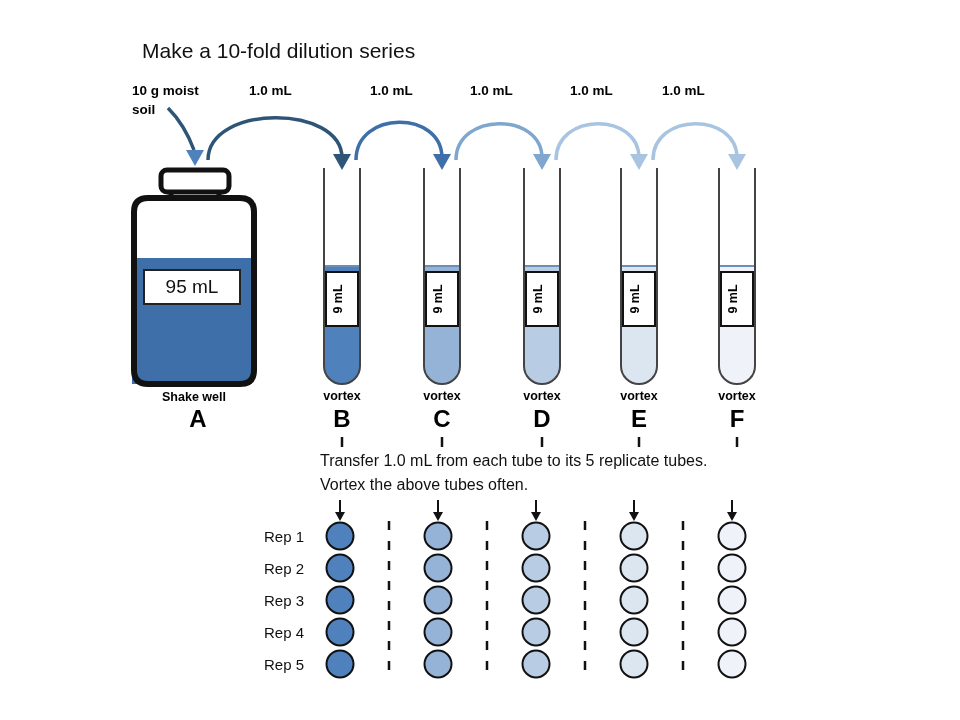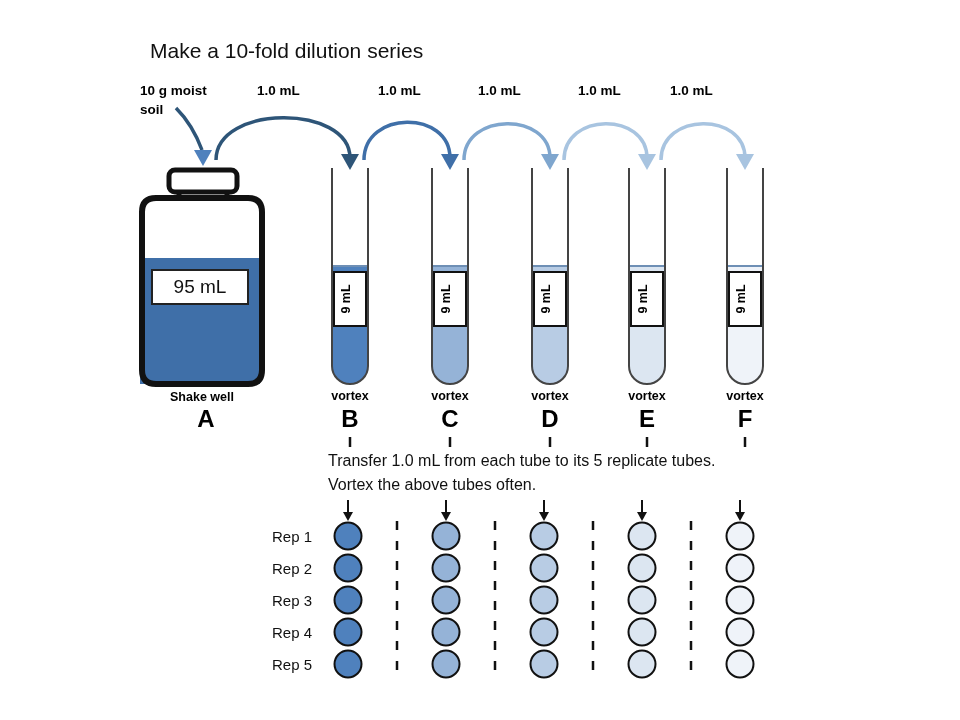--- a/index.html
+++ b/index.html
@@ -1,21 +1,21 @@
 <!DOCTYPE html>
 <html><head>
 <meta charset="utf-8">
 <style>
   html,body{margin:0;padding:0;}
   body{
     width:960px;height:720px;background:#ffffff;
     font-family:"Liberation Sans", sans-serif;
     overflow:hidden;position:relative;
   }
-  #stage{position:absolute;left:16px;top:0;width:856px;height:720px;}
+  #stage{position:absolute;left:8px;top:0;width:856px;height:720px;}
   svg#scene{position:absolute;left:0;top:0;width:960px;height:720px;}
 
   .ttl{font-size:21px;fill:#111111;font-family:"Liberation Sans",sans-serif;}
   .hdr{font-size:13.5px;font-weight:bold;fill:#000000;font-family:"Liberation Sans",sans-serif;}
   .voltxt{font-size:15px;fill:#111111;font-family:"Liberation Sans",sans-serif;}
   .tubevol{font-size:12.5px;font-weight:bold;fill:#000000;font-family:"Liberation Sans",sans-serif;}
   .vortex{font-size:12.5px;font-weight:bold;fill:#000000;font-family:"Liberation Sans",sans-serif;}
   .letter{font-size:24px;font-weight:bold;fill:#000000;font-family:"Liberation Sans",sans-serif;}
   .instr{font-size:16px;fill:#111111;font-family:"Liberation Sans",sans-serif;}
   .rep{font-size:15px;fill:#111111;font-family:"Liberation Sans",sans-serif;}

